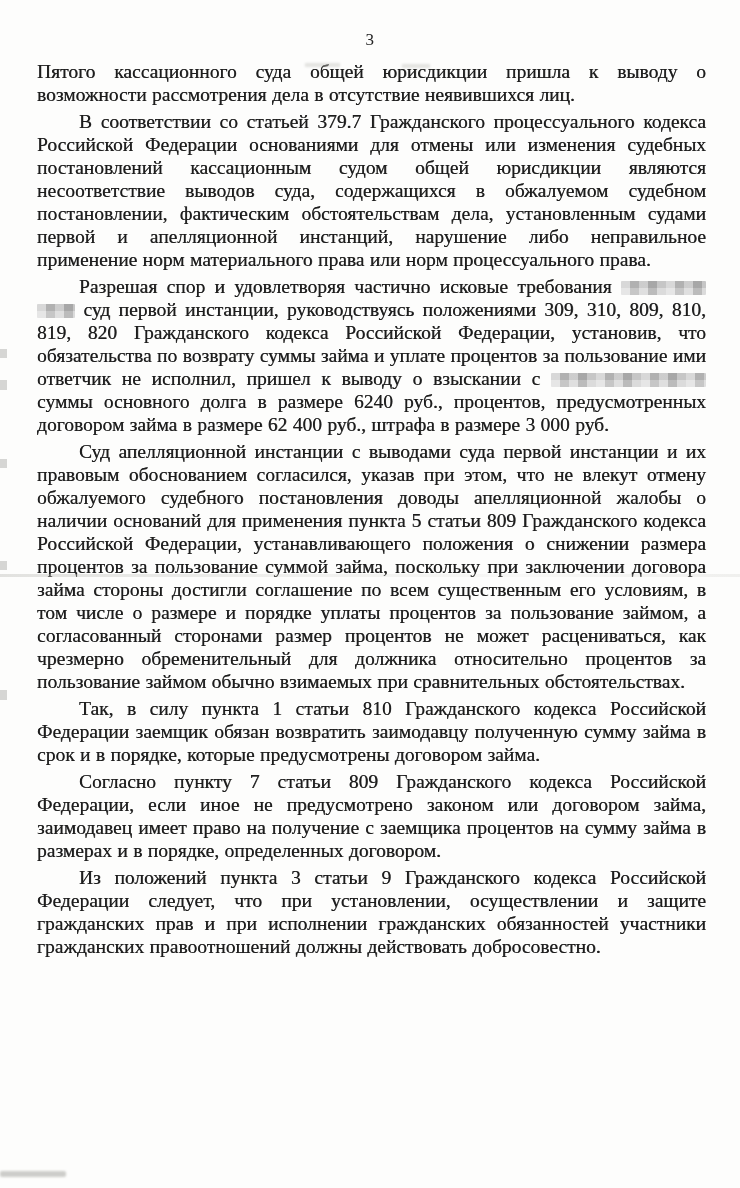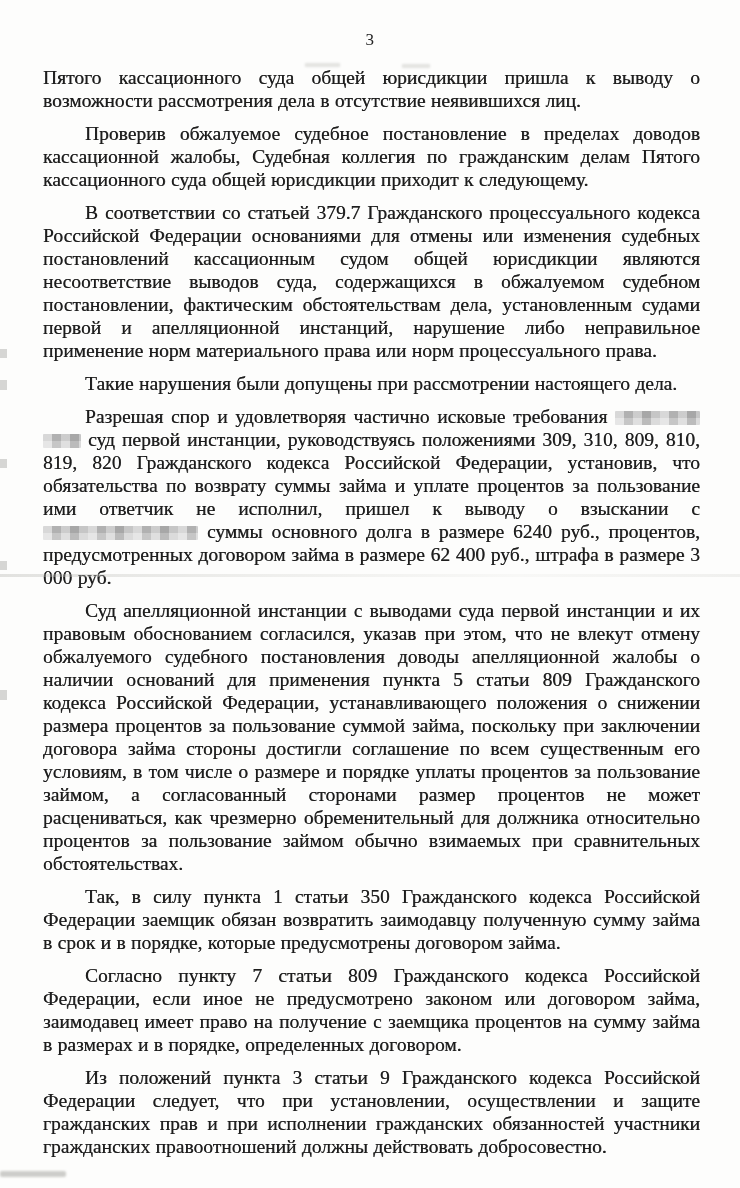--- a/index.html
+++ b/index.html
@@ -26,21 +26,21 @@
     letter-spacing: 0.5px;
     color: #242424;
   }
   .body-text {
     position: absolute;
     top: 56px;
     left: 33px;
     width: 677px;
   }
   .para {
-    margin: 10px;
+    margin: 4px;
     font-size: 19.5px;
     line-height: 23px;
     text-align: justify;
     text-shadow: 0.35px 0 0 rgba(25,25,25,0.75);
     word-spacing: 0.5px;
   }
   .para.indent { text-indent: 42px; }
   .redaction {
     display: inline-block;
     height: 14px;
@@ -96,26 +96,24 @@
   .ghost-2 { top: 64px; left: 402px; width: 28px; }
 </style>
 </head>
 <body>
 
 <div class="page">
   <div class="page-number">3</div>
 
   <div class="body-text" id="doc-body">
       <p class="para"><span>Пятого кассационного суда общей юрисдикции пришла к выводу о возможности рассмотрения дела в отсутствие неявившихся лиц.</span></p>
-      <p class="para indent"><span>Проверив обжалуемое судебное постановление в пределах доводов кассационной жалобы, Судебная коллегия по гражданским делам Пятого кассационного суда общей юрисдикции приходит к следующему.</span></p>
       <p class="para indent"><span>В соответствии со статьей 379.7 Гражданского процессуального кодекса Российской Федерации основаниями для отмены или изменения судебных постановлений кассационным судом общей юрисдикции являются несоответствие выводов суда, содержащихся в обжалуемом судебном постановлении, фактическим обстоятельствам дела, установленным судами первой и апелляционной инстанций, нарушение либо неправильное применение норм материального права или норм процессуального права.</span></p>
-      <p class="para indent"><span>Такие нарушения были допущены  при рассмотрении настоящего дела.</span></p>
       <p class="para indent"><span>Разрешая спор и удовлетворяя частично исковые требования </span><span class="redaction" style="width: 85px;"></span><span> </span><span class="redaction" style="width: 38px;"></span><span> суд первой инстанции, руководствуясь положениями 309, 310, 809, 810, 819, 820 Гражданского кодекса Российской Федерации, установив, что обязательства по возврату суммы займа и уплате процентов за пользование ими  ответчик не исполнил, пришел к выводу о взыскании с </span><span class="redaction" style="width: 155px;"></span><span> суммы основного долга в размере 6240 руб., процентов,  предусмотренных договором займа в размере 62 400 руб., штрафа в размере  3 000 руб.</span></p>
       <p class="para indent"><span>Суд апелляционной инстанции с выводами суда первой инстанции и их правовым обоснованием согласился, указав при этом, что не влекут отмену обжалуемого судебного постановления доводы апелляционной жалобы о наличии оснований для применения пункта 5 статьи 809 Гражданского кодекса Российской Федерации, устанавливающего положения о снижении размера процентов за пользование суммой займа, поскольку при заключении договора займа стороны достигли соглашение по всем существенным его условиям, в том числе о размере и порядке уплаты процентов за пользование займом, а согласованный сторонами размер процентов не может расцениваться, как чрезмерно обременительный для должника относительно процентов за пользование займом обычно взимаемых при сравнительных обстоятельствах.</span></p>
-      <p class="para indent"><span>Так, в силу пункта 1 статьи 350 Гражданского кодекса Российской Федерации заемщик обязан возвратить заимодавцу полученную сумму займа в срок и в порядке, которые предусмотрены договором займа.</span></p>
+      <p class="para indent"><span>Так, в силу пункта 1 статьи 810 Гражданского кодекса Российской Федерации заемщик обязан возвратить заимодавцу полученную сумму займа в срок и в порядке, которые предусмотрены договором займа.</span></p>
       <p class="para indent"><span>Согласно пункту 7 статьи 809 Гражданского кодекса Российской Федерации, если иное не предусмотрено законом или договором займа, заимодавец имеет право на получение с заемщика процентов на сумму займа в размерах и в порядке, определенных договором.</span></p>
       <p class="para indent"><span>Из положений пункта 3 статьи 9 Гражданского кодекса Российской Федерации следует, что при установлении, осуществлении и защите гражданских прав и при исполнении гражданских обязанностей участники гражданских правоотношений должны действовать добросовестно.</span></p>
     </div>
 
   <div class="artifact art-hline"></div>
   <div class="artifact art-smudge-bottom"></div>
   <div class="artifact edge-tick tick-1"></div>
   <div class="artifact edge-tick tick-2"></div>
   <div class="artifact edge-tick tick-3"></div>
   <div class="artifact edge-tick tick-4"></div>

